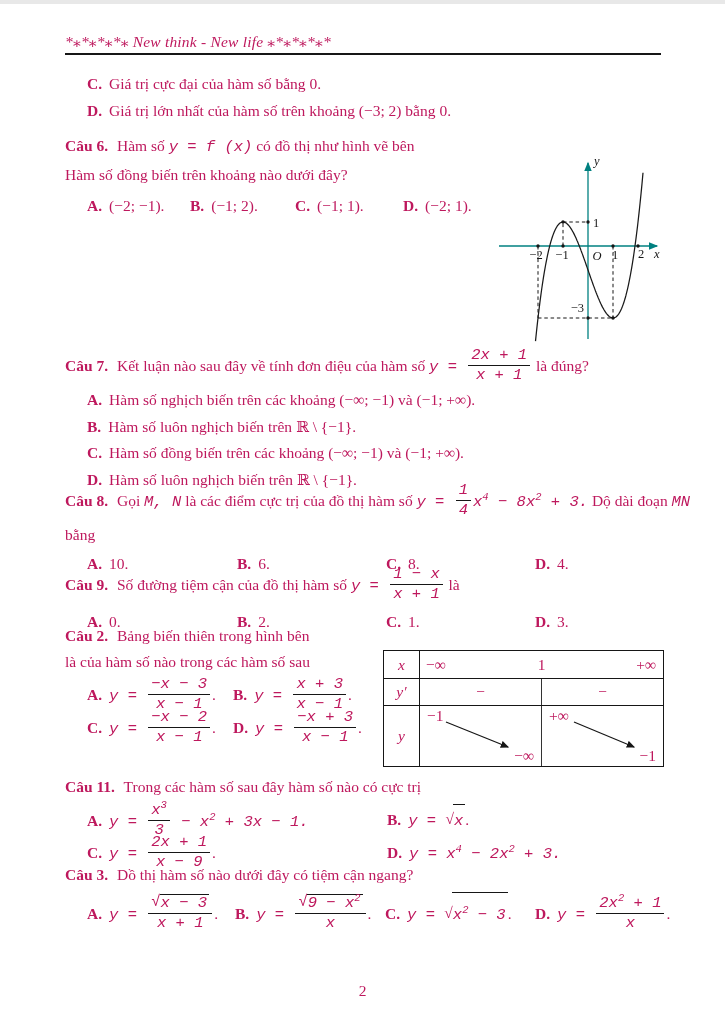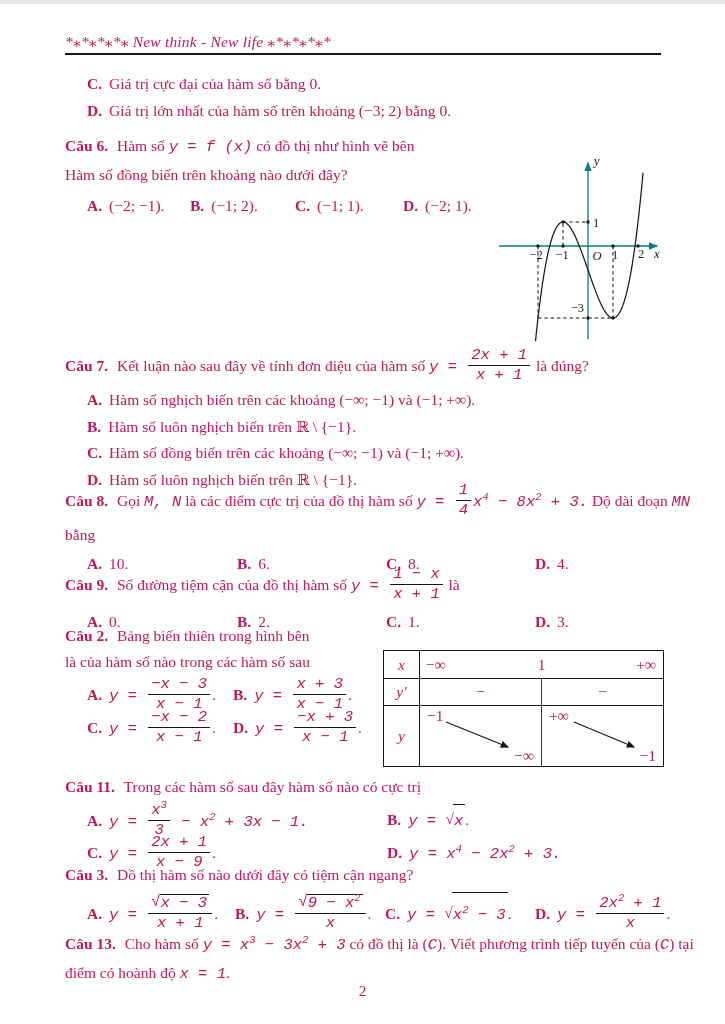--- a/index.html
+++ b/index.html
@@ -219,20 +219,16 @@
   <div class="block" style="top:858px;">
     <div class="qline" style="line-height:26px;"><b class="qnum">Câu 3.</b> Dồ thị hàm số nào dưới đây có tiệm cận ngang?</div>
     <div class="optrow" style="height:44px;line-height:44px;">
       <span class="opt" style="left:22px;"><b class="olabel">A.</b><span><span class="mi">y = </span><span class="frac"><span class="num mi"><span class="sqrt"><span class="rad">√</span><span class="vinc mi">x − 3</span></span></span><span class="den mi">x + 1</span></span>.</span></span>
       <span class="opt" style="left:170px;"><b class="olabel">B.</b><span><span class="mi">y = </span><span class="frac"><span class="num mi"><span class="sqrt"><span class="rad">√</span><span class="vinc mi">9 − x<sup>2</sup></span></span></span><span class="den mi">x</span></span>.</span></span>
       <span class="opt" style="left:320px;"><b class="olabel">C.</b><span><span class="mi">y = </span><span class="sqrt"><span class="rad">√</span><span class="vinc mi">x<sup>2</sup> − 3</span></span>.</span></span>
       <span class="opt" style="left:470px;"><b class="olabel">D.</b><span><span class="mi">y = </span><span class="frac"><span class="num mi">2x<sup>2</sup> + 1</span><span class="den mi">x</span></span>.</span></span>
     </div>
   </div>
 
-  <div class="block" style="top:926px;">
-    <div class="qline" style="line-height:28px;"><b class="qnum">Câu 13.</b> Cho hàm số <span class="mi">y = x<sup>3</sup> − 3x<sup>2</sup> + 3</span> có đồ thị là (<span class="mi">C</span>). Viết phương trình tiếp tuyến của (<span class="mi">C</span>) tại</div>
-    <div class="qline" style="line-height:28px;">điểm có hoành độ <span class="mi">x = 1</span>.</div>
-  </div>
 
   <div class="page-number">2</div>
 
 </div>
 
 </body></html>

